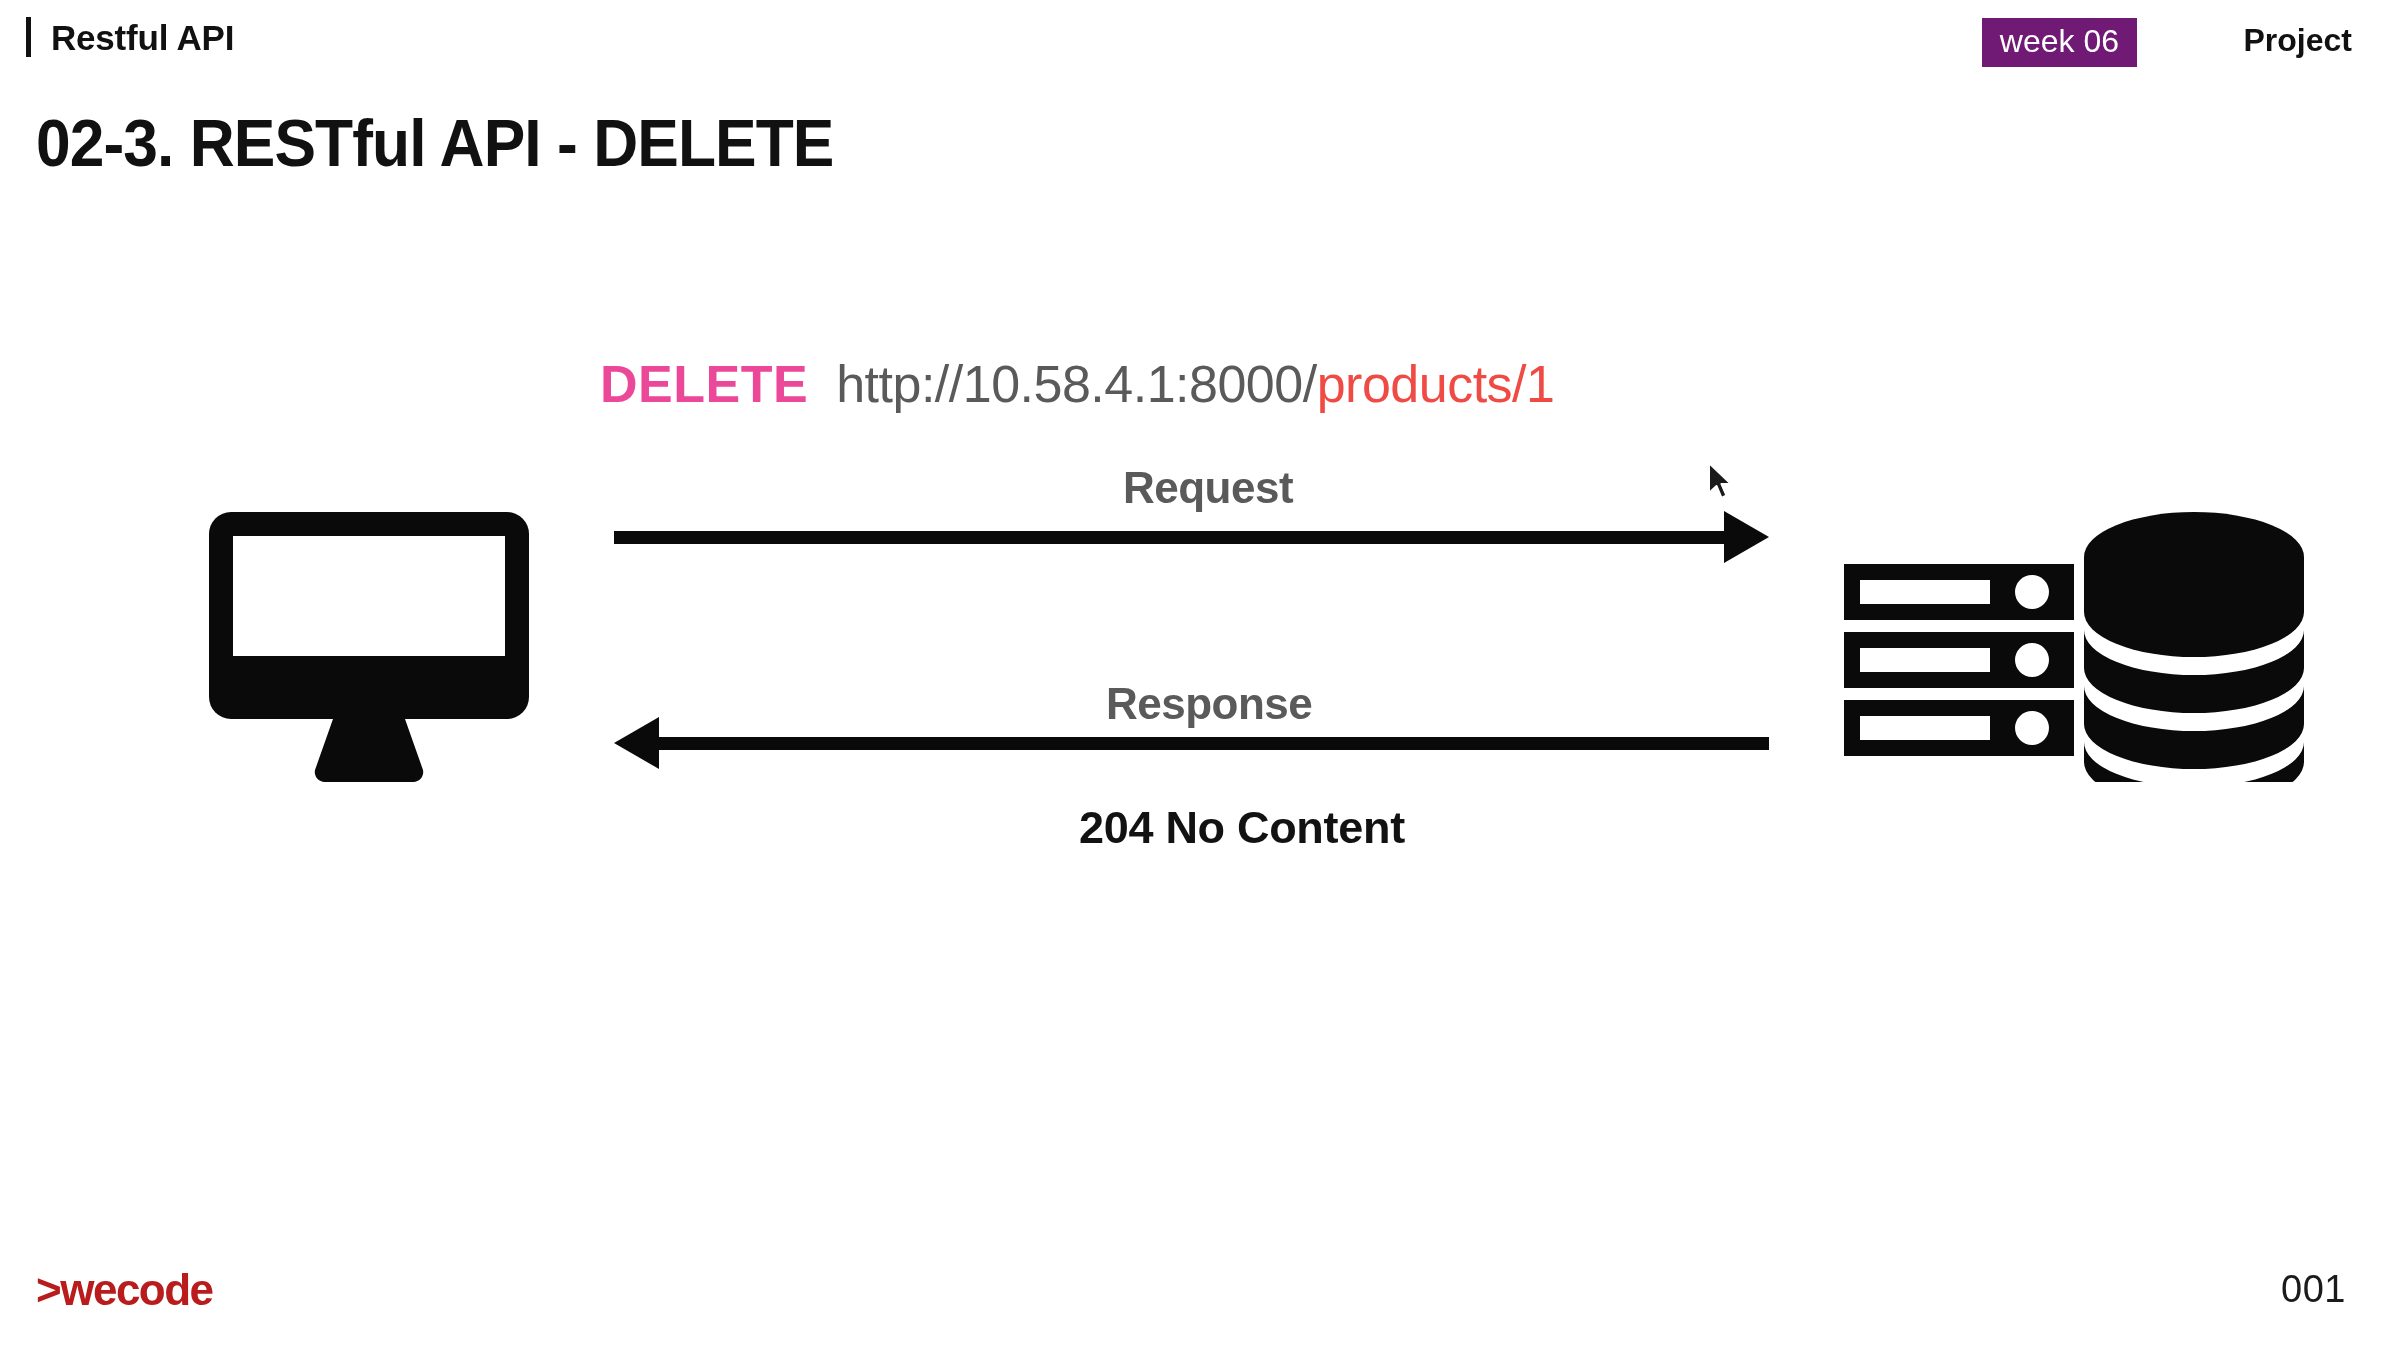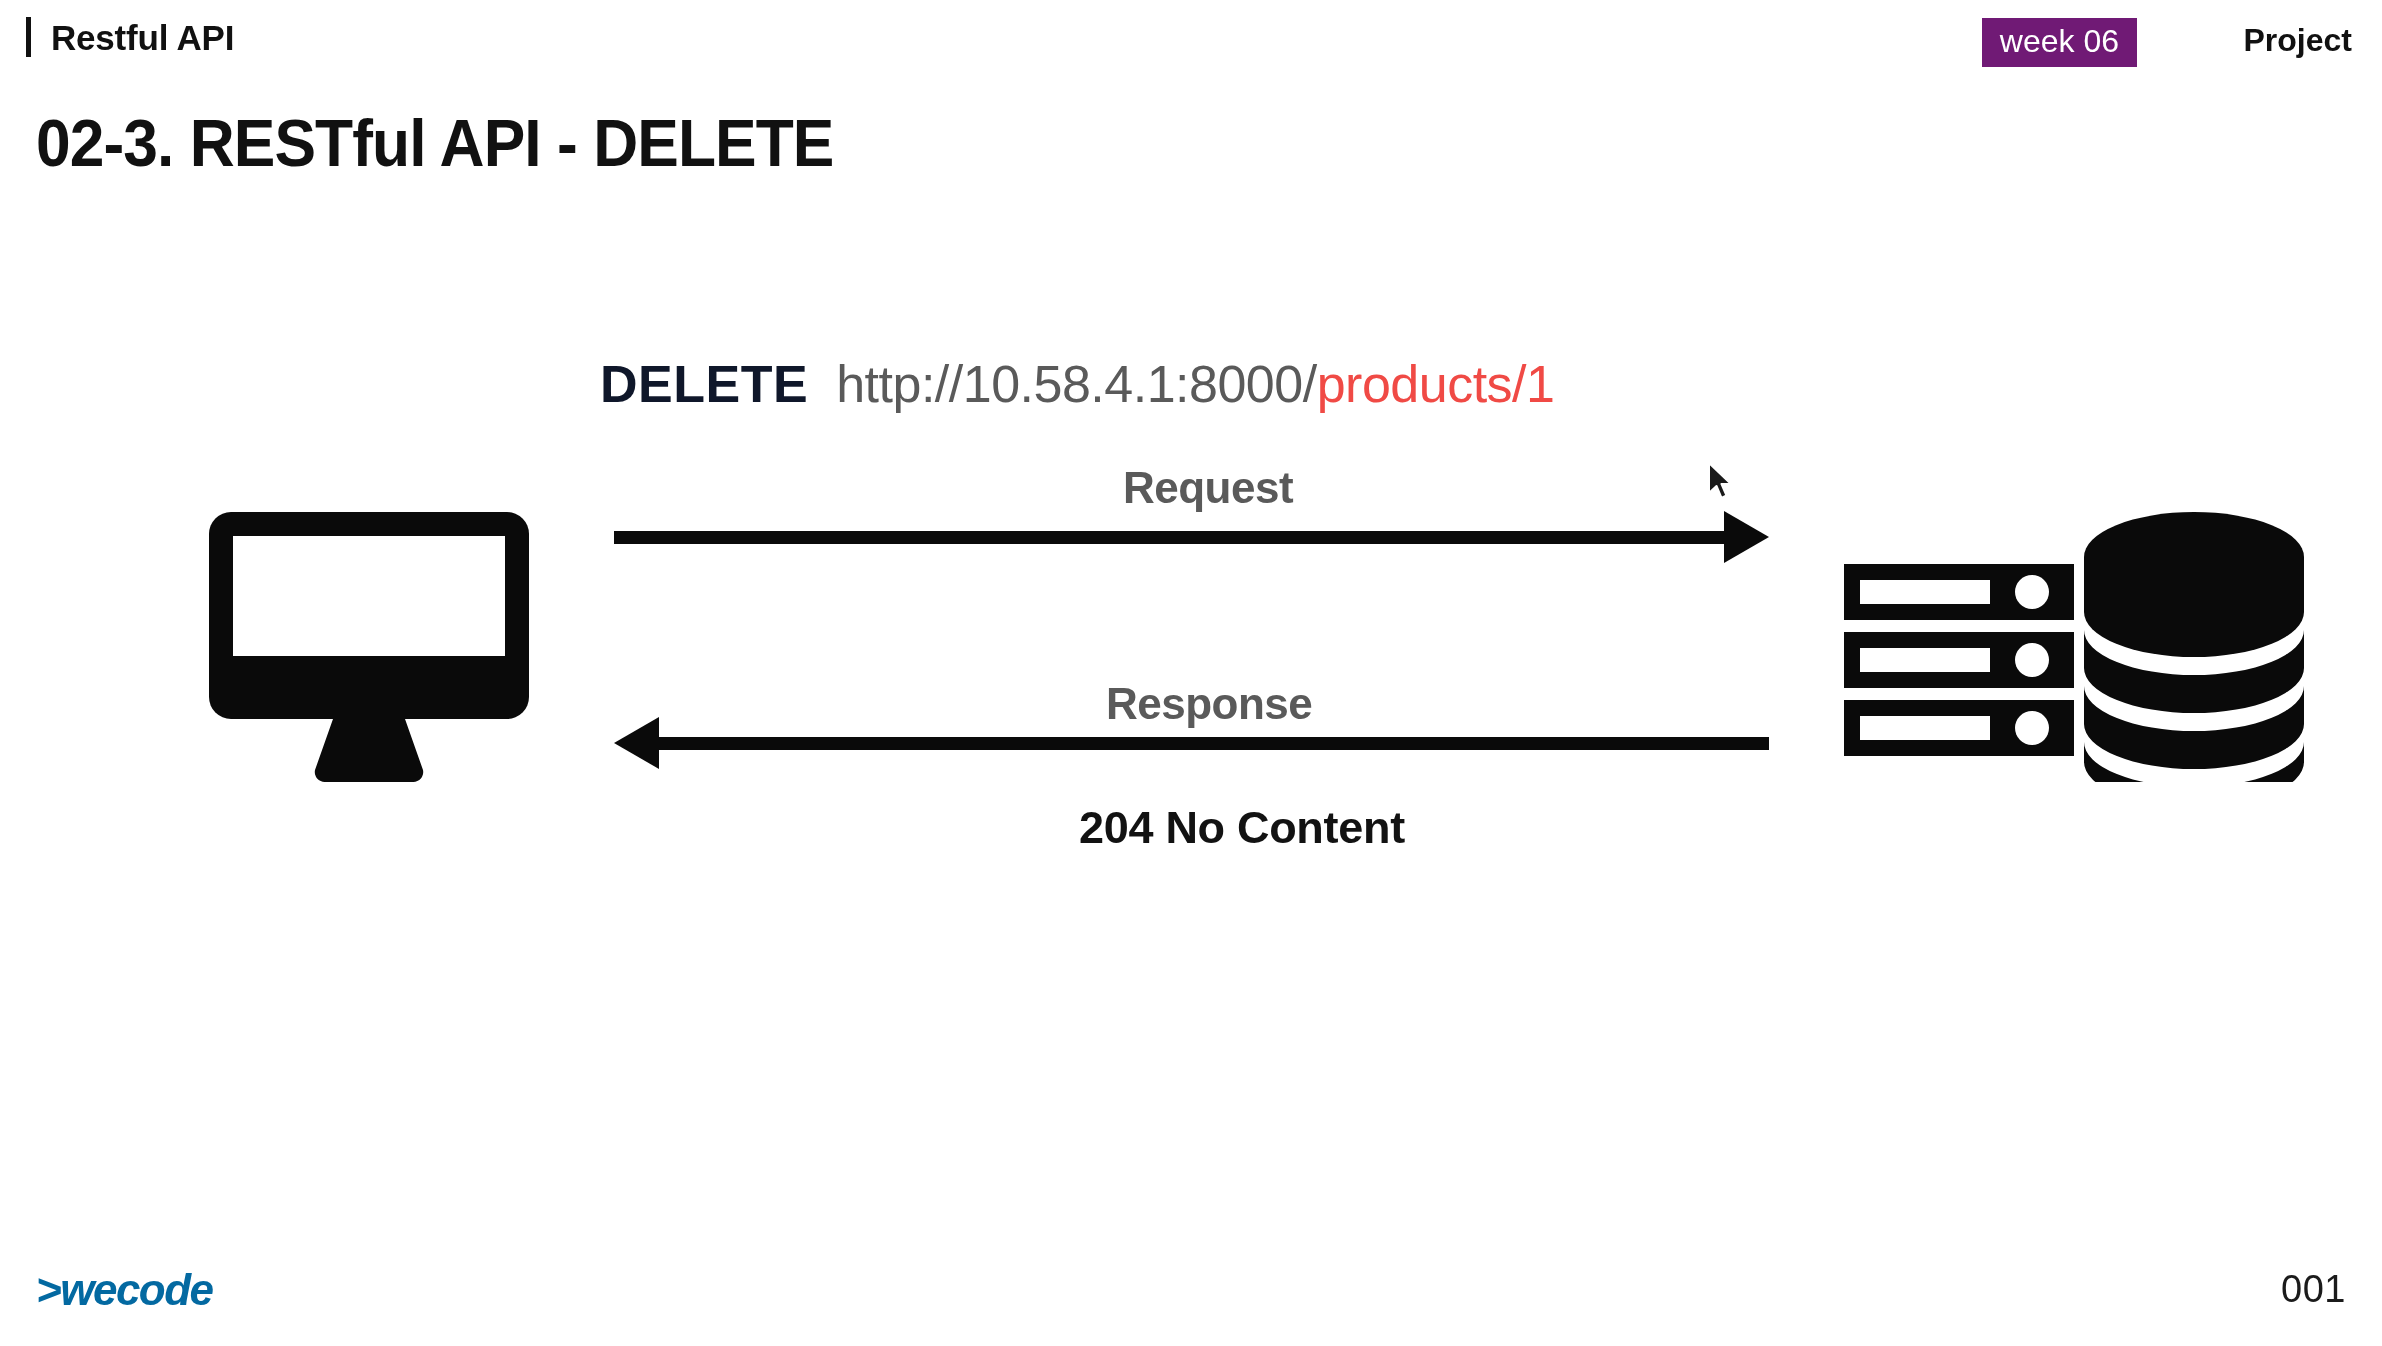--- a/index.html
+++ b/index.html
@@ -201,25 +201,24 @@
     height: 42px;
   }
 
   
   .footer-logo {
     position: absolute;
     left: 36px;
     bottom: 34px;
     font-size: 44px;
     font-weight: 700;
-    color: #0369a1;
+    color: #b91c1c;
     letter-spacing: -1.5px;
     line-height: 1;
     white-space: nowrap;
-    font-style: italic;
   }
   .page-number {
     position: absolute;
     right: 36px;
     bottom: 38px;
     font-size: 38px;
     font-weight: 400;
     color: #1b1b1b;
     line-height: 1;
     letter-spacing: 0.5px;
@@ -236,21 +235,21 @@
       <span class="kicker-rule"></span>
       <span class="kicker-label">Restful API</span>
     </div>
     <div class="week-badge">week 06</div>
     <div class="project-label">Project</div>
   </div>
 
   <div class="slide-title">02-3. RESTful API - DELETE</div>
 
   <div class="url-line">
-    <span class="url-method" style="color: #0f172a;">DELETE</span>
+    <span class="url-method" style="color: #ec4899;">DELETE</span>
     <span class="url-base" style="color: rgb(90, 90, 90);">http://10.58.4.1:8000/</span>
     <span class="url-path" style="color: rgb(240, 74, 69);">products/1</span>
   </div>
 
   <div class="diagram">
 
     <div class="monitor-icon">
       <svg viewBox="0 0 320 270" width="320" height="270" aria-hidden="true">
         <path fill="#0a0a0a" d="M22 0 H298 A22 22 0 0 1 320 22 V185 A22 22 0 0 1 298 207 H22 A22 22 0 0 1 0 185 V22 A22 22 0 0 1 22 0 Z"></path>
         <rect x="24" y="24" width="272" height="120" fill="#ffffff"></rect>

